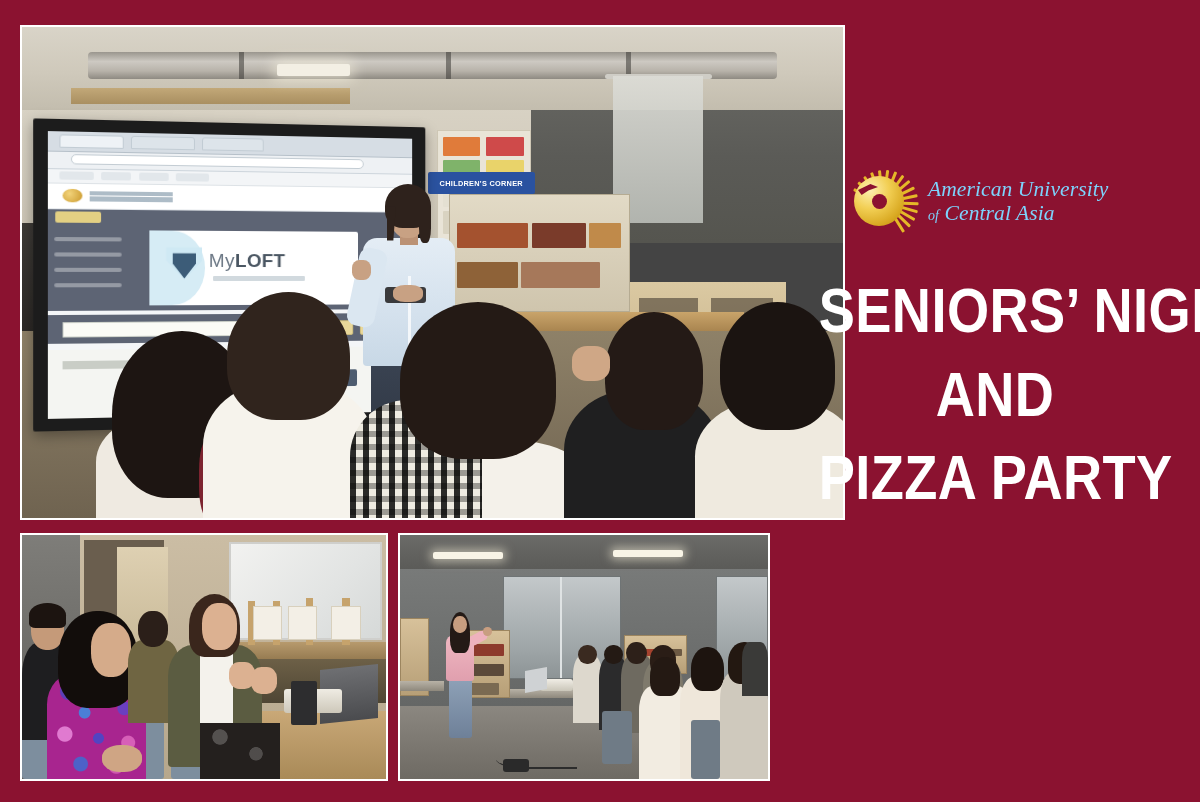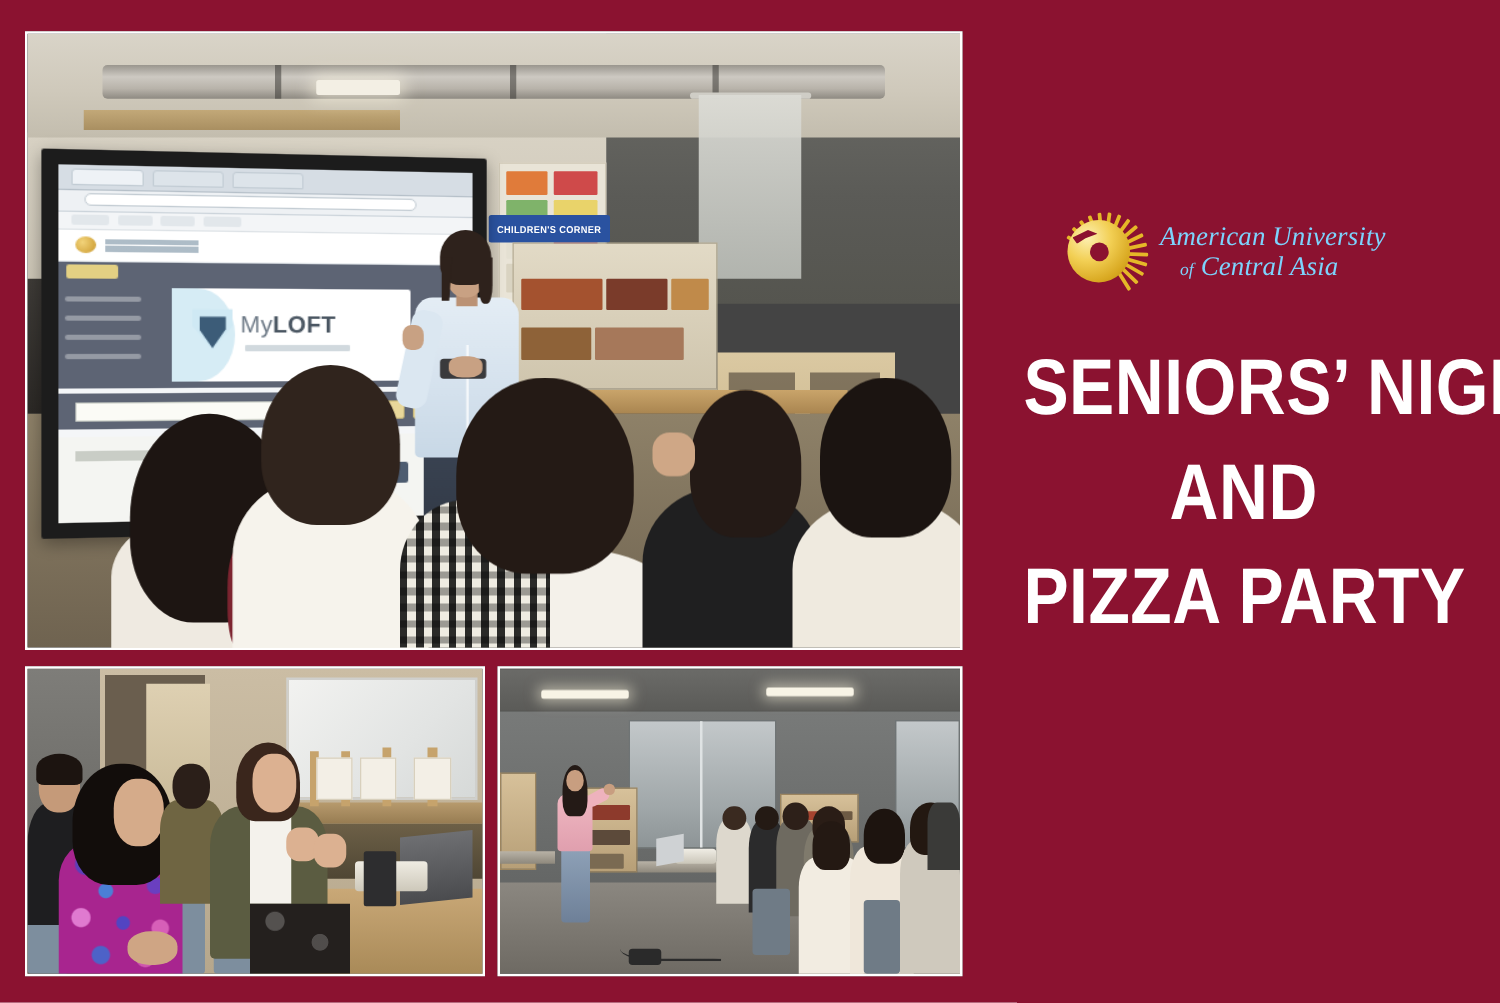--- a/index.html
+++ b/index.html
@@ -29,21 +29,21 @@
     height: 756px;
   }
 
   .photo {
     position: absolute;
     overflow: hidden;
     border: 2px solid #ffffff;
     background: #444;
   }
 
-  .photo-main   { left: 0;     top: 0;    width: 750px; height: 495px; }
+  .photo-main   { left: 0;     top: 0;    width: 825px; height: 495px; }
   .photo-bl     { left: 0;     top: 508px; width: 368px; height: 248px; }
   .photo-br     { left: 378px; top: 508px; width: 372px; height: 248px; }
 
   .scene { position: absolute; inset: 0; overflow: hidden; }
 
   
   .m-ceiling {
     position: absolute; left: 0; top: 0; width: 100%; height: 17%;
     background: linear-gradient(180deg, #d9d4c8 0%, #cfc9bb 55%, #c3bdae 100%);
   }
@@ -493,21 +493,21 @@
     border-radius: 1px;
   }
 
   .logo-text {
     color: #7dd3fc;
     font-family: "Liberation Serif", serif;
     font-style: italic;
     line-height: 1.12;
   }
   .logo-text .l1 { font-size: 21.5px; letter-spacing: .1px; display: block; }
-  .logo-text .l2 { font-size: 21.5px; letter-spacing: .1px; display: block; margin-left: 16px; }
+  .logo-text .l2 { font-size: 21.5px; letter-spacing: .1px; display: block; }
   .logo-text .small { font-size: 14px; }
 
   .headline {
     position: absolute;
     left: 0; top: 280px; width: 410px;
     color: #ffffff;
     font-family: "Liberation Sans Narrow", "Liberation Sans", sans-serif;
     font-weight: 700;
     font-size: 63px;
     line-height: 0.98;

